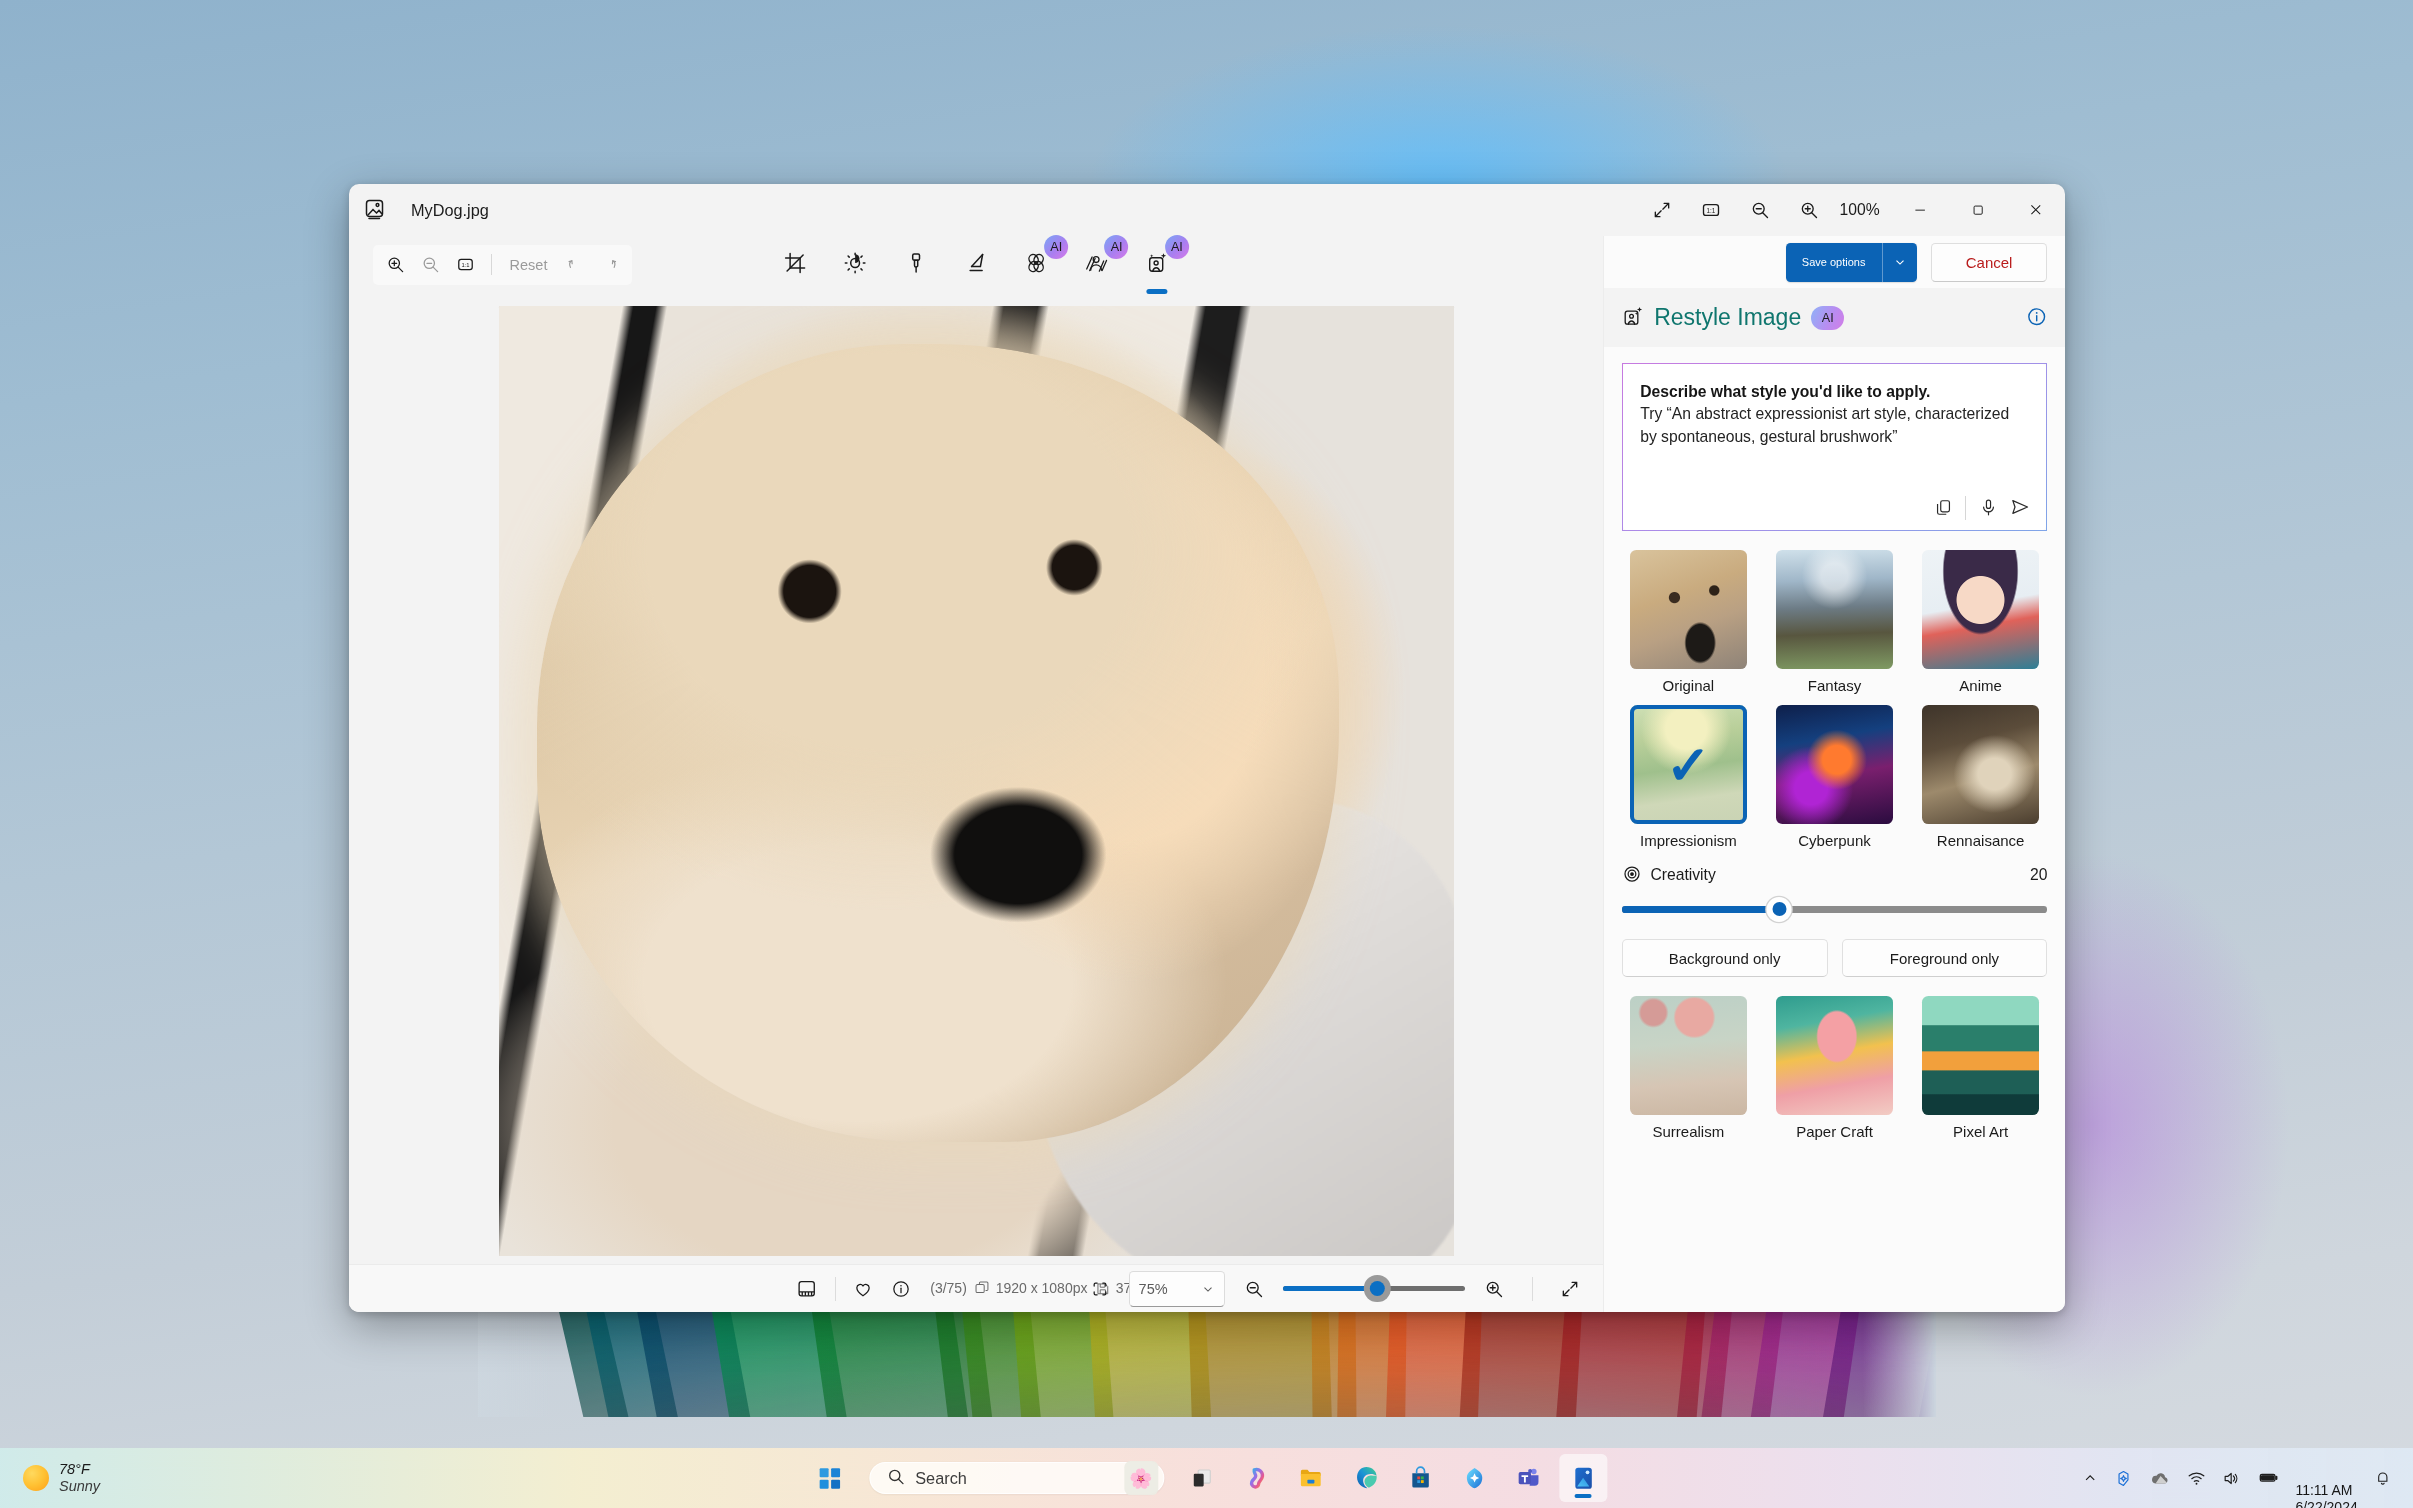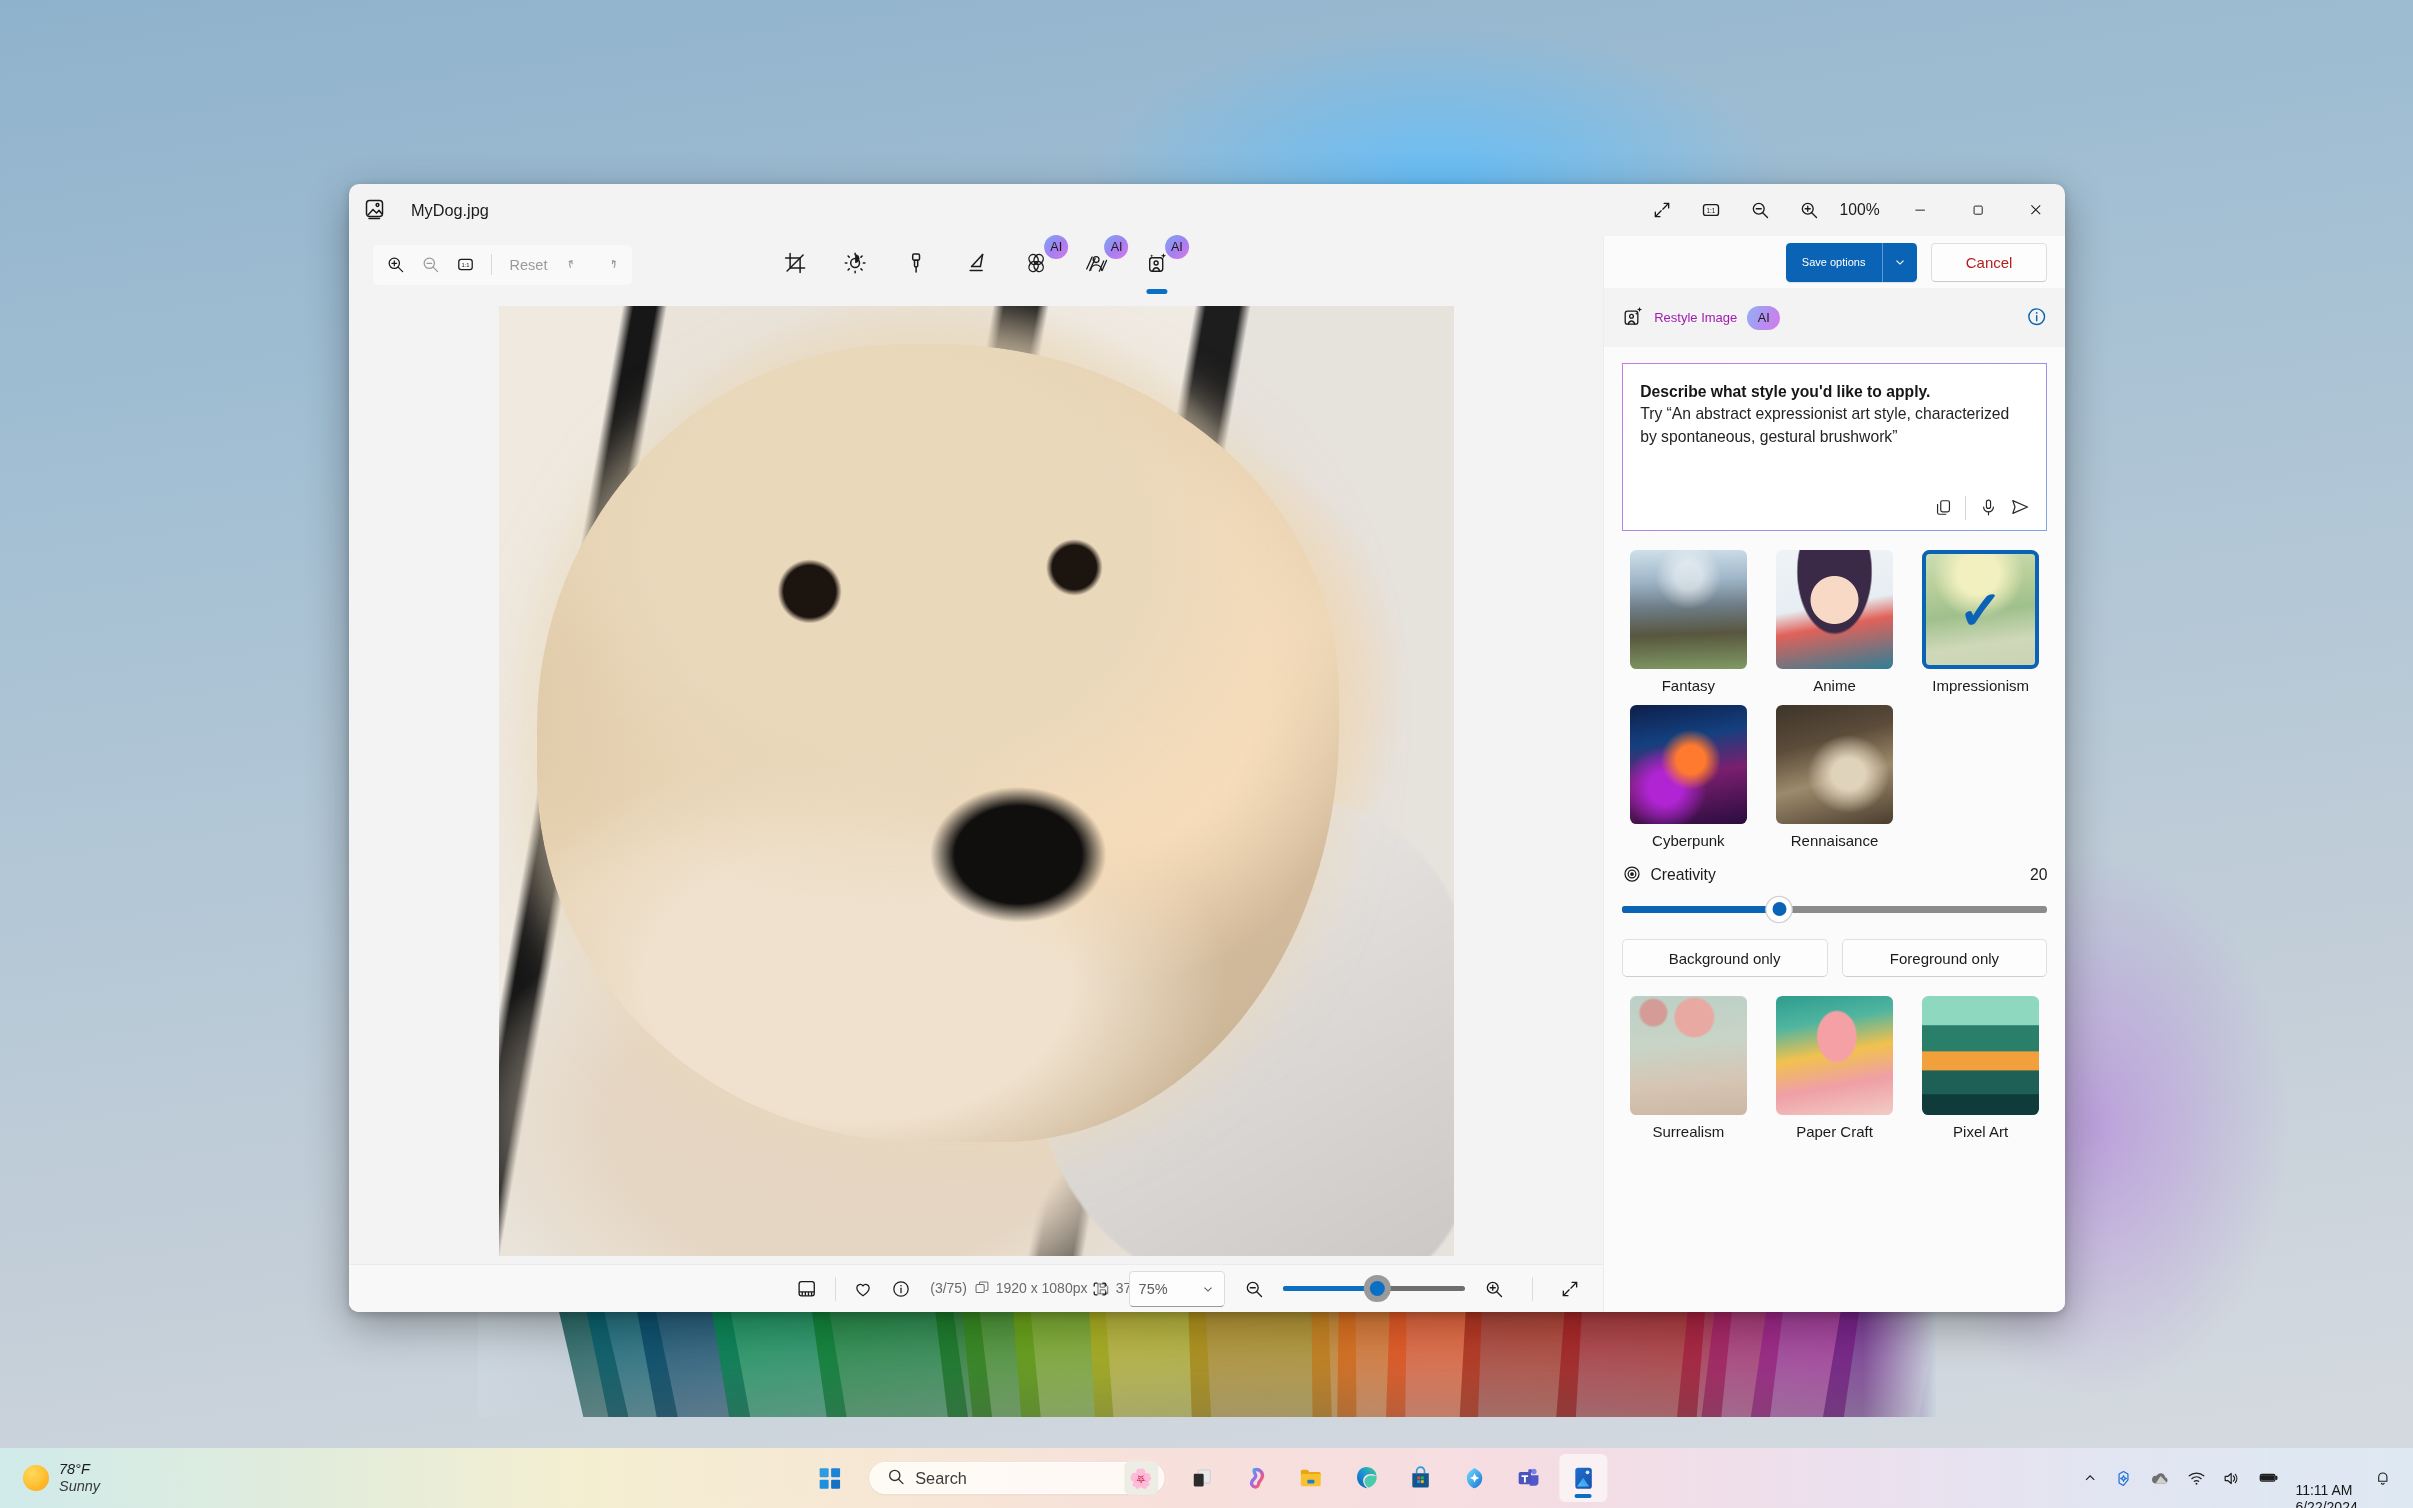--- a/index.html
+++ b/index.html
@@ -211,21 +211,21 @@
   #save-split { display:flex; border-radius:4.4px; overflow:hidden; box-shadow: 0 0.6px 1.3px rgba(0,0,0,.12);}
   #save-main { background:#0b63b5; color:#fff; padding: 0 16.3px; height:39px; display:flex; align-items:center; font-size:11px;}
   #save-caret { background:#0b63b5; color:#fff; width:35px; height:39px; display:flex; align-items:center; justify-content:center;
                 border-left:0.6px solid rgba(255,255,255,.35); }
   #cancel-btn { background:#fdfdfd; border:0.6px solid #dedede; border-bottom-color:#c9c9c9; color:#b91c1c; padding: 0 34px; }
 
   #panel-head {
     height: 59px; flex:none; display:flex; align-items:center; gap:10px;
     padding: 0 17.6px; background:#f3f3f3;
   }
-  #panel-head .ptitle { font-size: 13px; color:#a21caf; }
+  #panel-head .ptitle { font-size: 23px; color:#0f766e; }
   #panel-head .aipill {
     width: 33px; height:24px; border-radius:12px;
     background: linear-gradient(115deg,#8fb2f7 0%, #b68ef1 55%, #d37ce7 100%);
     color:#1c1c1c; font-size:12.6px; display:flex; align-items:center; justify-content:center;
   }
   #panel-head .info { margin-left:auto; color:#0b63b5; }
 
   #panel-scroll { flex:1; overflow:hidden; padding: 0 17.6px; }
 
   #prompt-box {
@@ -675,20 +675,24 @@
             <span>
               <svg width="20" height="20" viewBox="0 0 24 24" fill="none" stroke="currentColor" stroke-width="1.5" stroke-linejoin="round">
                 <path d="M3.4 4.4L21 12 3.4 19.6 6 12z"></path>
               </svg>
             </span>
           </div>
         </div>
 
         <div class="style-grid" id="styles-top">
             <div class="style-cell">
+              <div class="thumb art-original"></div>
+              <div class="style-label">Original</div>
+            </div>
+            <div class="style-cell">
               <div class="thumb art-fantasy"></div>
               <div class="style-label">Fantasy</div>
             </div>
             <div class="style-cell">
               <div class="thumb art-anime"></div>
               <div class="style-label">Anime</div>
             </div>
             <div class="style-cell selected">
               <div class="thumb art-impressionism">
                 <div class="check">✓</div>

